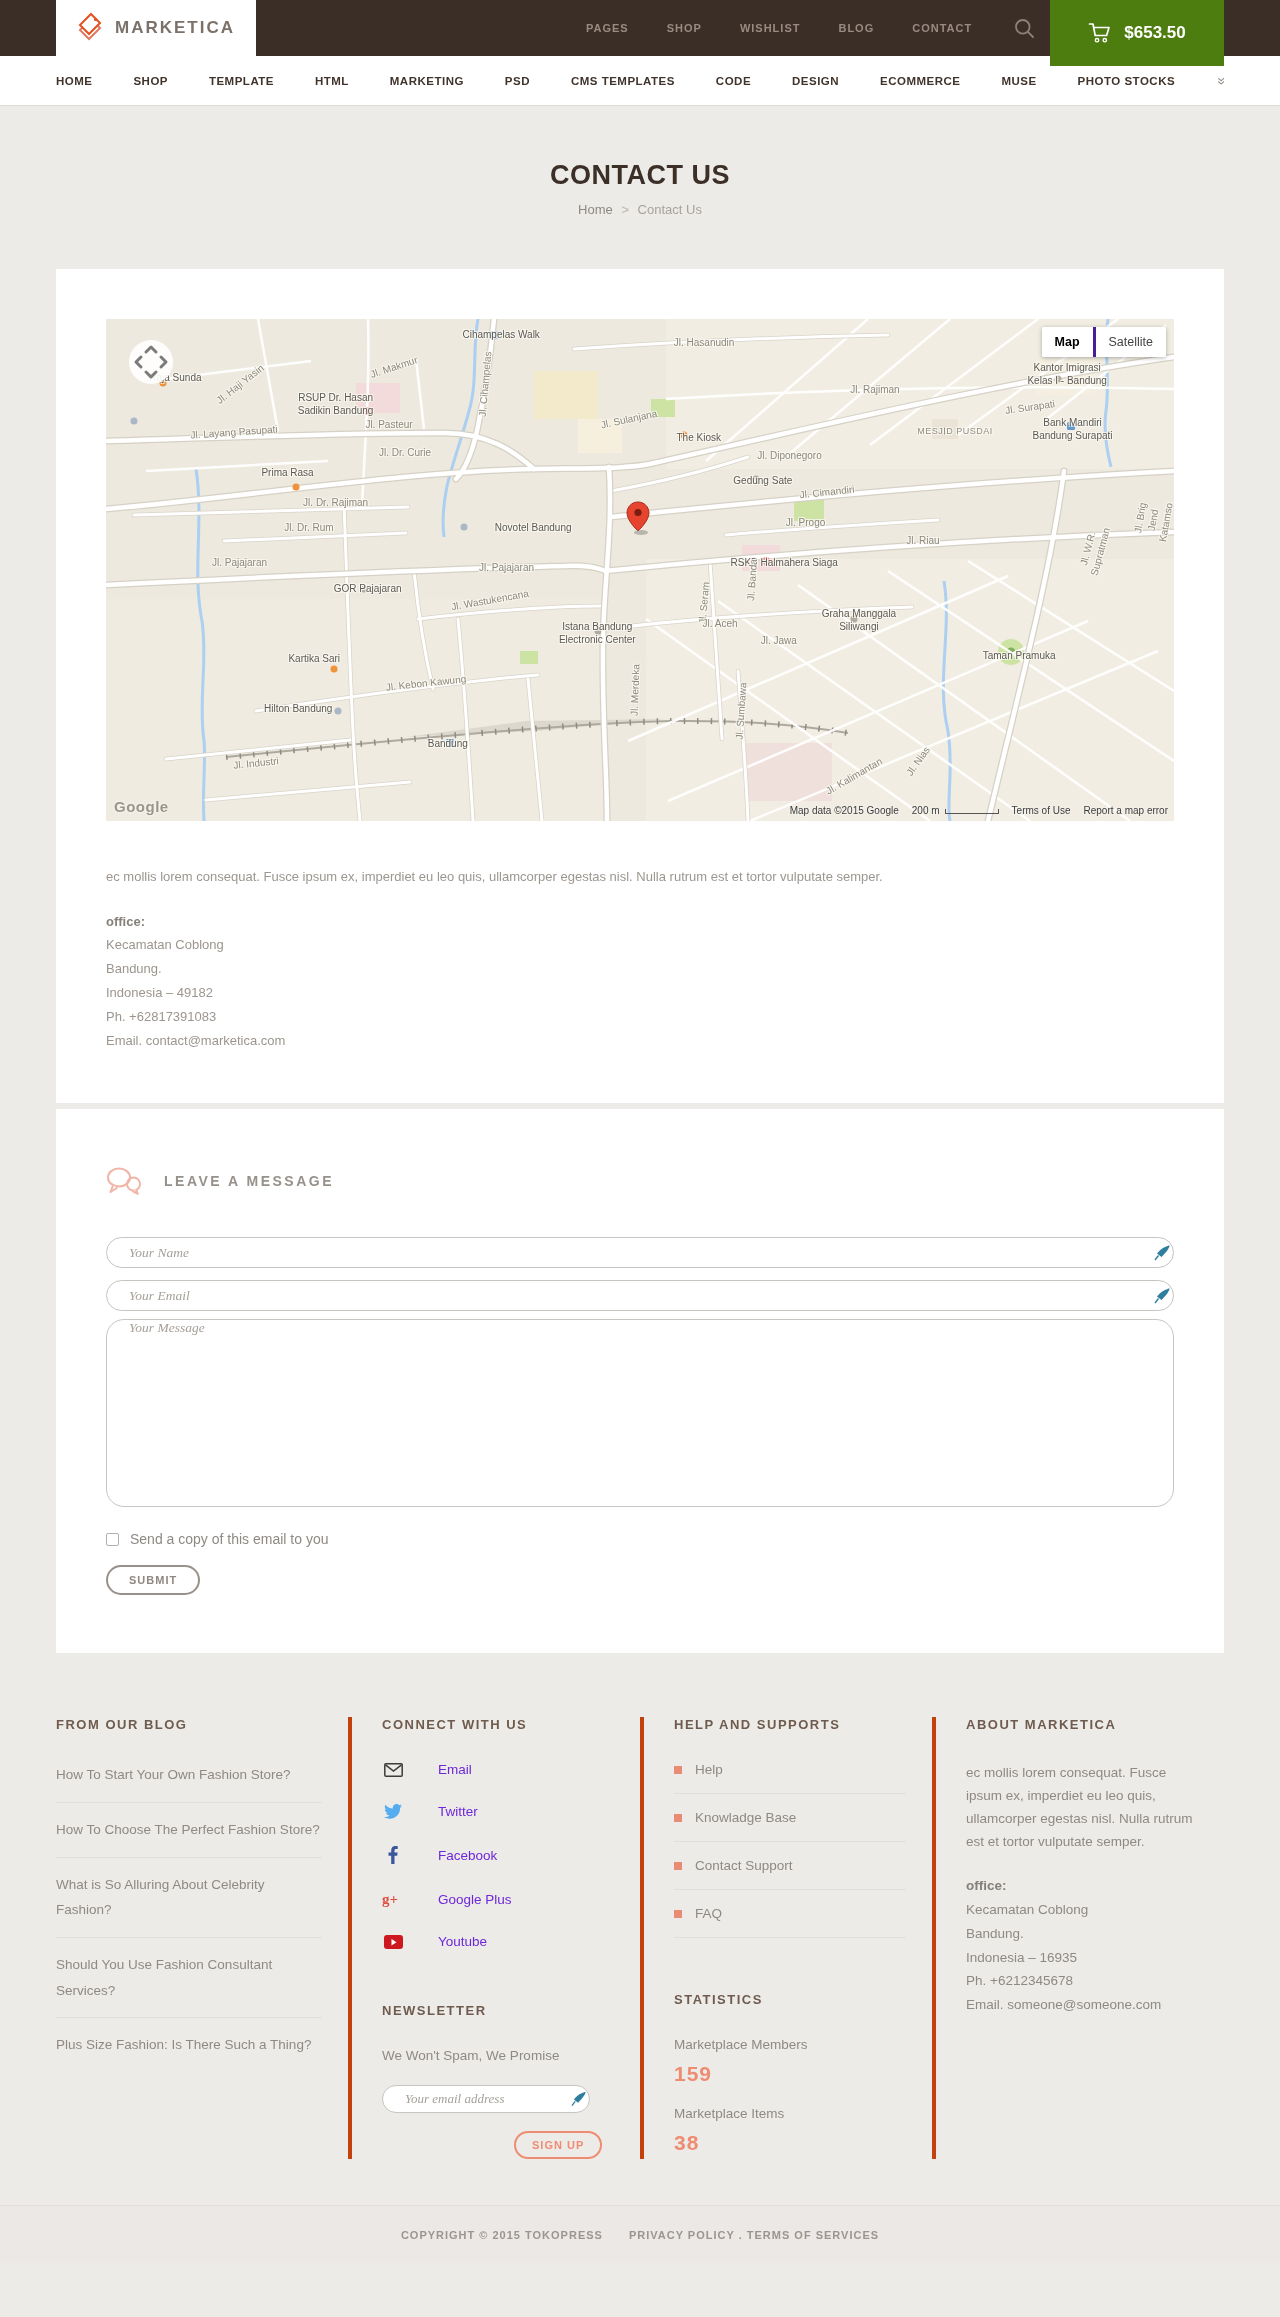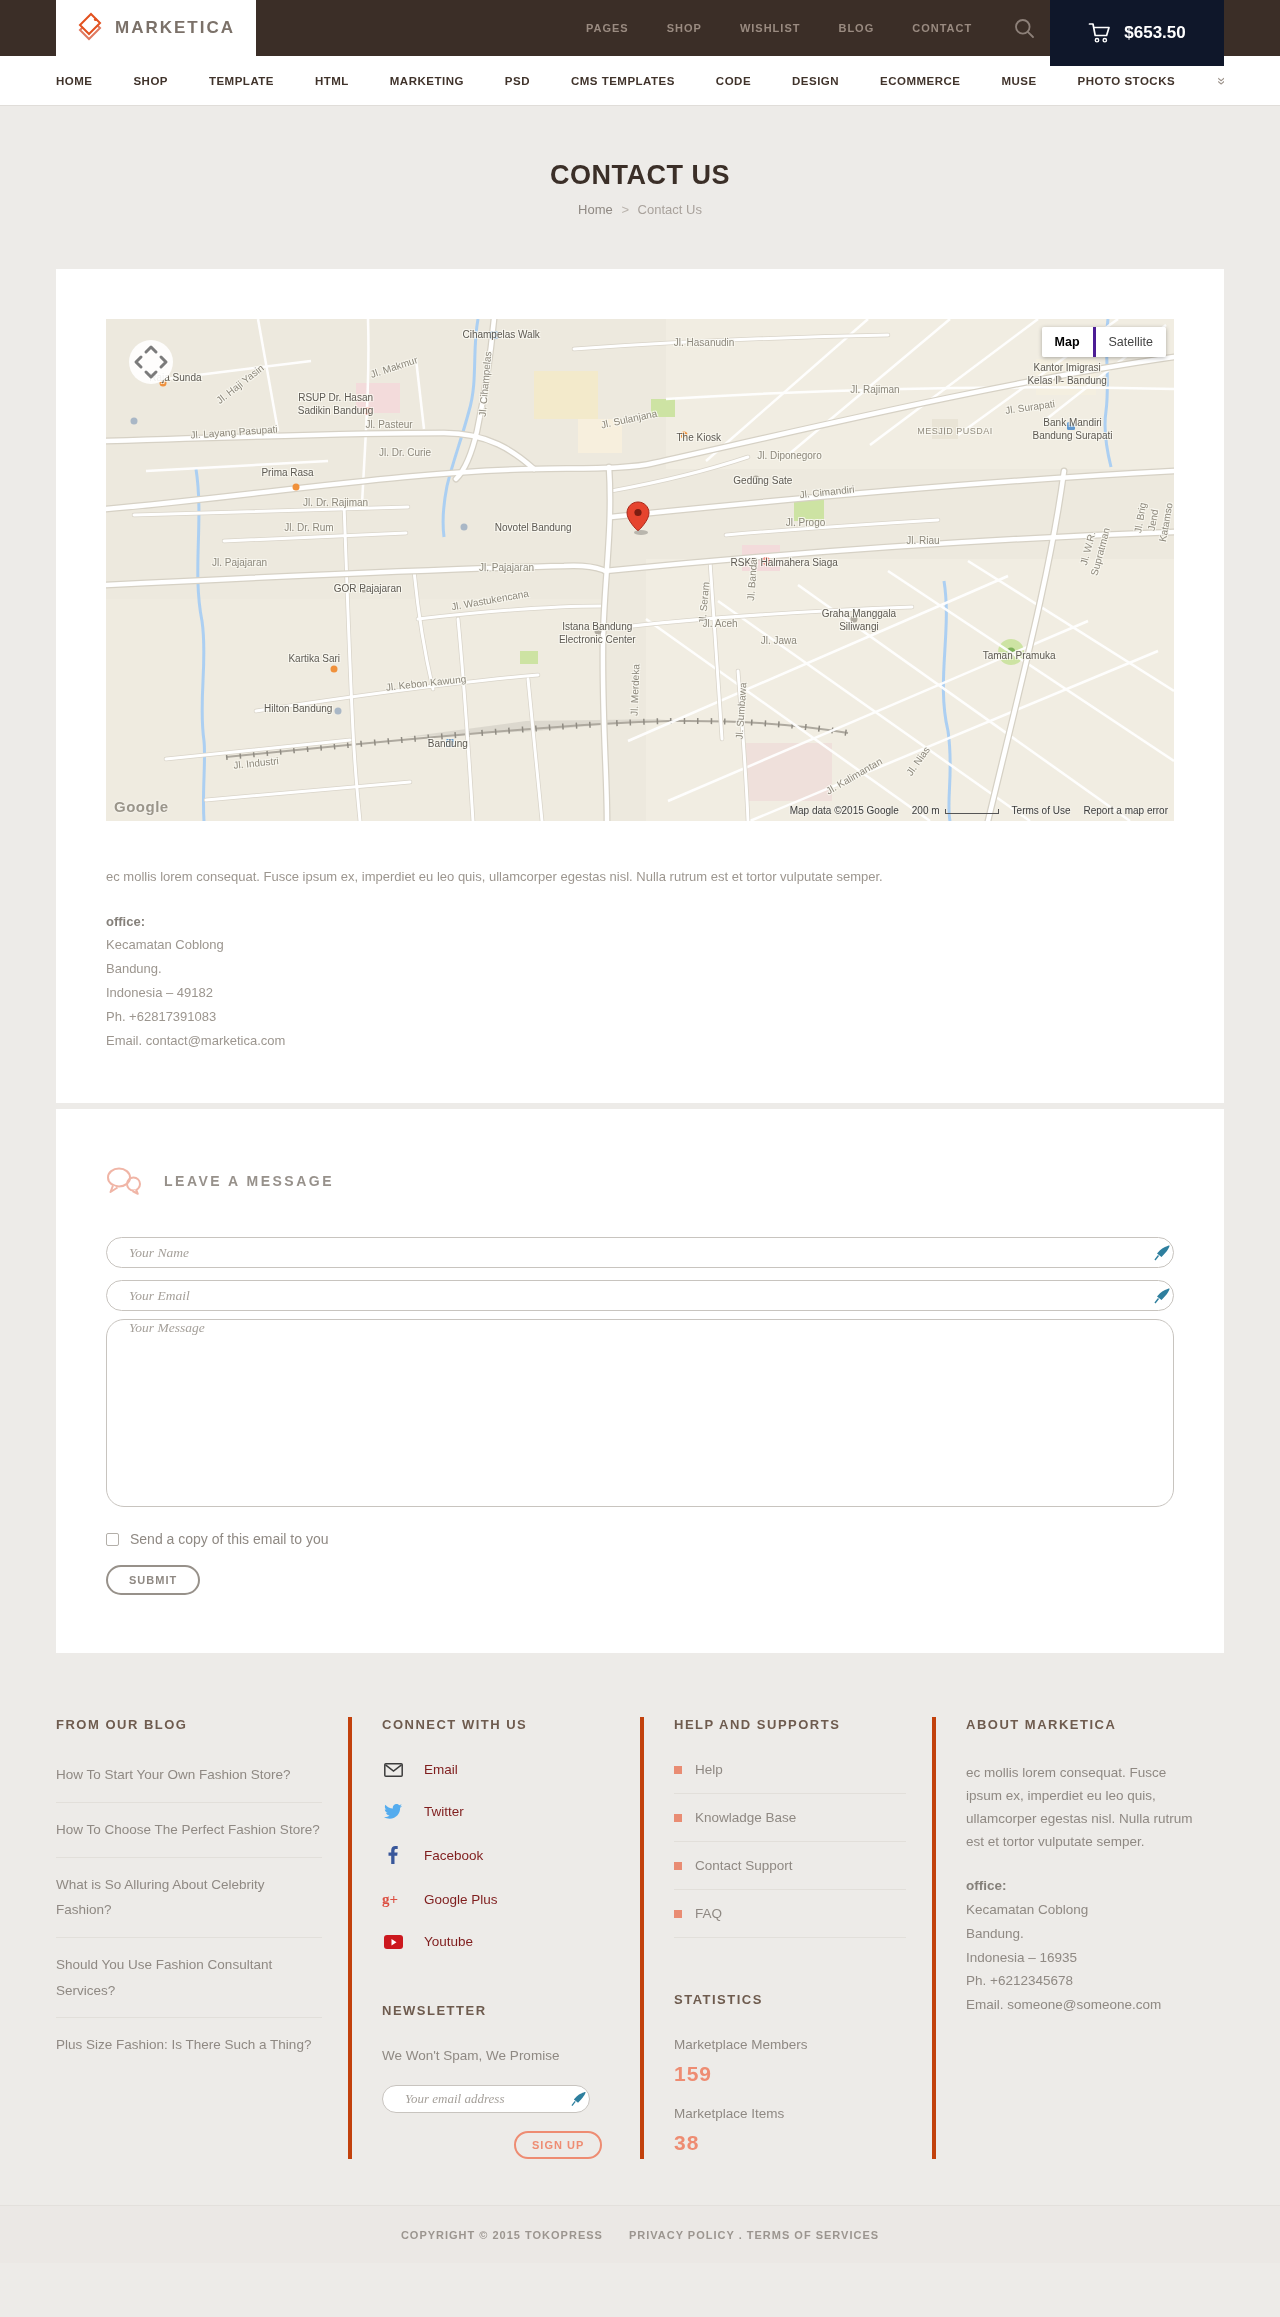--- a/index.html
+++ b/index.html
@@ -12,21 +12,21 @@
   
   .top-header { background: #3B2E27; height: 56px; }
   .header-inner { position: relative; height: 56px; display: flex; align-items: center; }
   .logo-box { background: #fff; height: 56px; width: 200px; display: flex; align-items: center; justify-content: center; gap: 10px; cursor: pointer; }
   .logo-text { font-size: 17px; font-weight: bold; letter-spacing: 2px; color: #7B7169; }
   .top-nav { display: flex; gap: 38px; margin-left: 330px; }
   .top-nav span { font-size: 11px; font-weight: bold; letter-spacing: 1px; color: #9A8B81; cursor: pointer; }
   .header-icons { display: flex; gap: 34px; margin-left: 42px; align-items: center; }
   .header-icons .hicon { cursor: pointer; display: inline-flex; }
   .cart {
-    position: absolute; right: 0; top: 0; width: 174px; height: 66px; background: #0f172a;
+    position: absolute; right: 0; top: 0; width: 174px; height: 66px; background: #4d7c0f;
     display: flex; align-items: center; justify-content: center; gap: 11px;
     color: #fff; font-size: 17px; font-weight: bold; cursor: pointer; z-index: 20;
   }
 
   
   .cat-nav { background: #fff; border-bottom: 1px solid #E0DDD9; height: 50px; }
   .cat-inner { display: flex; align-items: center; justify-content: space-between; height: 50px; }
   .cat-inner a { font-size: 11.5px; font-weight: bold; letter-spacing: .5px; color: #40332B; text-decoration: none; cursor: pointer; }
   .cat-chevrons { color: #9B9189; font-size: 14px; display: inline-block; transform: rotate(-90deg); cursor: pointer; }
 
@@ -98,21 +98,21 @@
   .footer-cols { display: grid; grid-template-columns: repeat(4, 1fr); padding-bottom: 46px; }
   .fcol { padding: 0 26px 0 30px; }
   .fcol:first-child { padding-left: 0; }
   .fcol + .fcol { border-left: 4px solid #c2410c; }
   .fhead { font-size: 13px; font-weight: bold; letter-spacing: 1.5px; color: #6E5B4E; margin-bottom: 30px; }
   .fhead.spaced { margin-top: 54px; }
   .blog-list div { font-size: 13.5px; color: #8F8983; line-height: 1.9; padding: 14px 0; border-bottom: 1px solid #E2DFDA; cursor: pointer; }
   .blog-list div:first-child { padding-top: 0; }
   .blog-list div:last-child { border-bottom: none; }
   .social-list { display: flex; flex-direction: column; gap: 27px; }
-  .social-item { display: flex; align-items: center; gap: 20px; font-size: 13.5px; color: #7f1d1d; cursor: pointer; text-align: center; }
+  .social-item { display: flex; align-items: center; gap: 34px; font-size: 13.5px; color: #6d28d9; cursor: pointer; text-align: center; }
   .social-item .sicon { width: 22px; display: inline-flex; justify-content: center; }
   .tagline { font-size: 13.5px; color: #8F8983; margin-bottom: 22px; }
   .newsletter-input { width: 208px; }
   .newsletter-input .pill-input { height: 28px; font-size: 13px; }
   .signup-btn {
     display: block; margin: 18px 0 0 132px; height: 28px; padding: 0 16px; background: transparent; cursor: pointer;
     border: 2px solid #EE8C72; border-radius: 15px; font-family: "Liberation Sans", sans-serif;
     font-size: 11px; font-weight: bold; letter-spacing: 1px; color: #EE8C72;
   }
   .help-list div { display: flex; align-items: center; gap: 13px; font-size: 13.5px; color: #8F8983; padding: 16px 0; border-bottom: 1px solid #E2DFDA; cursor: pointer; }

